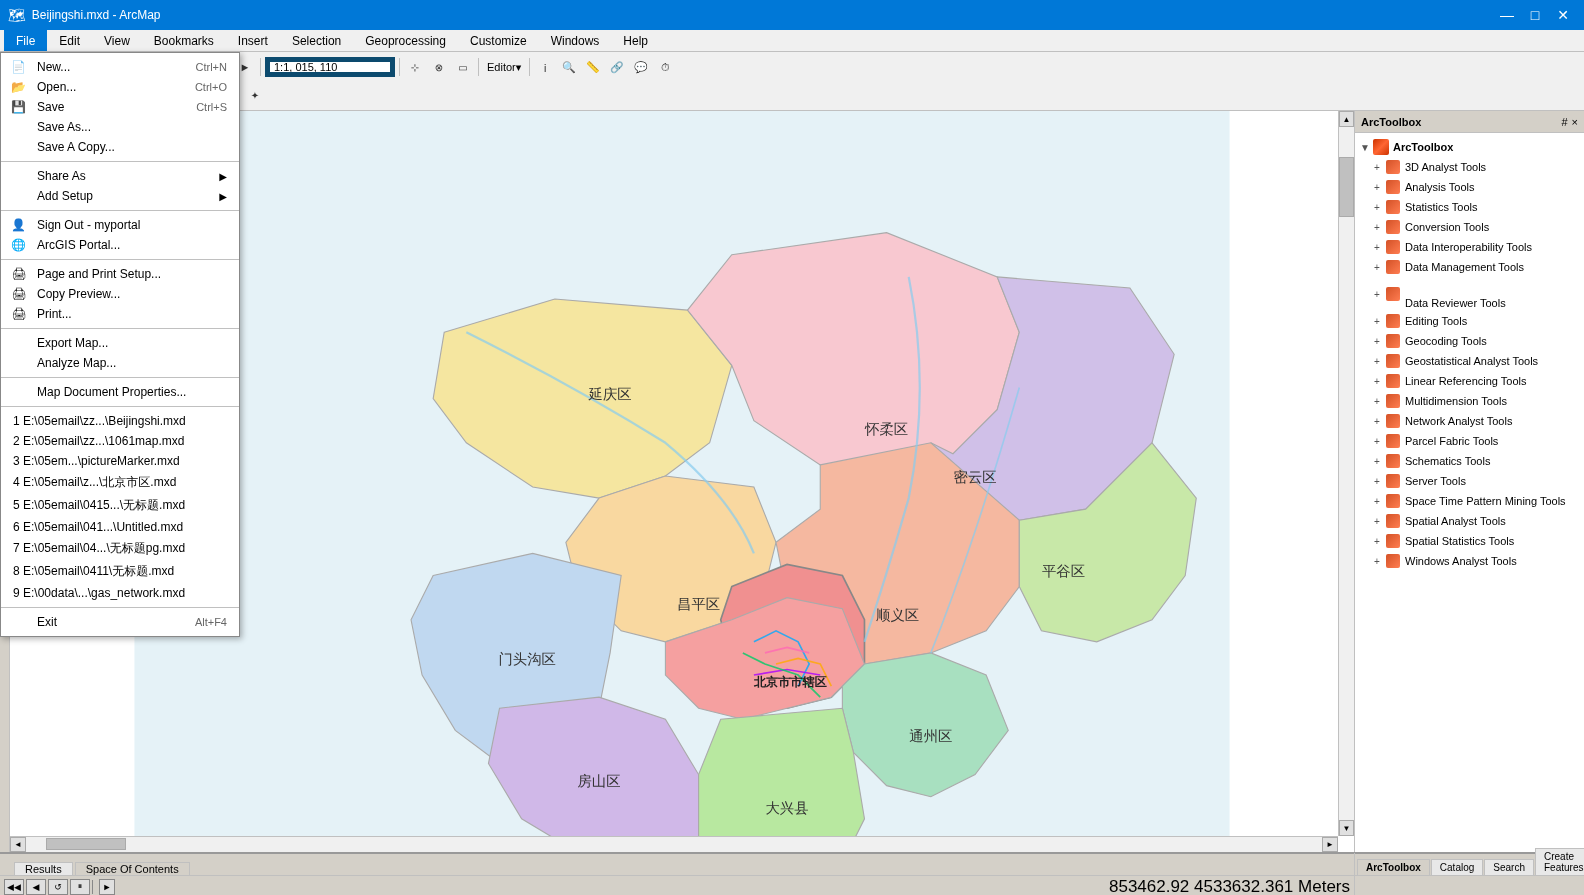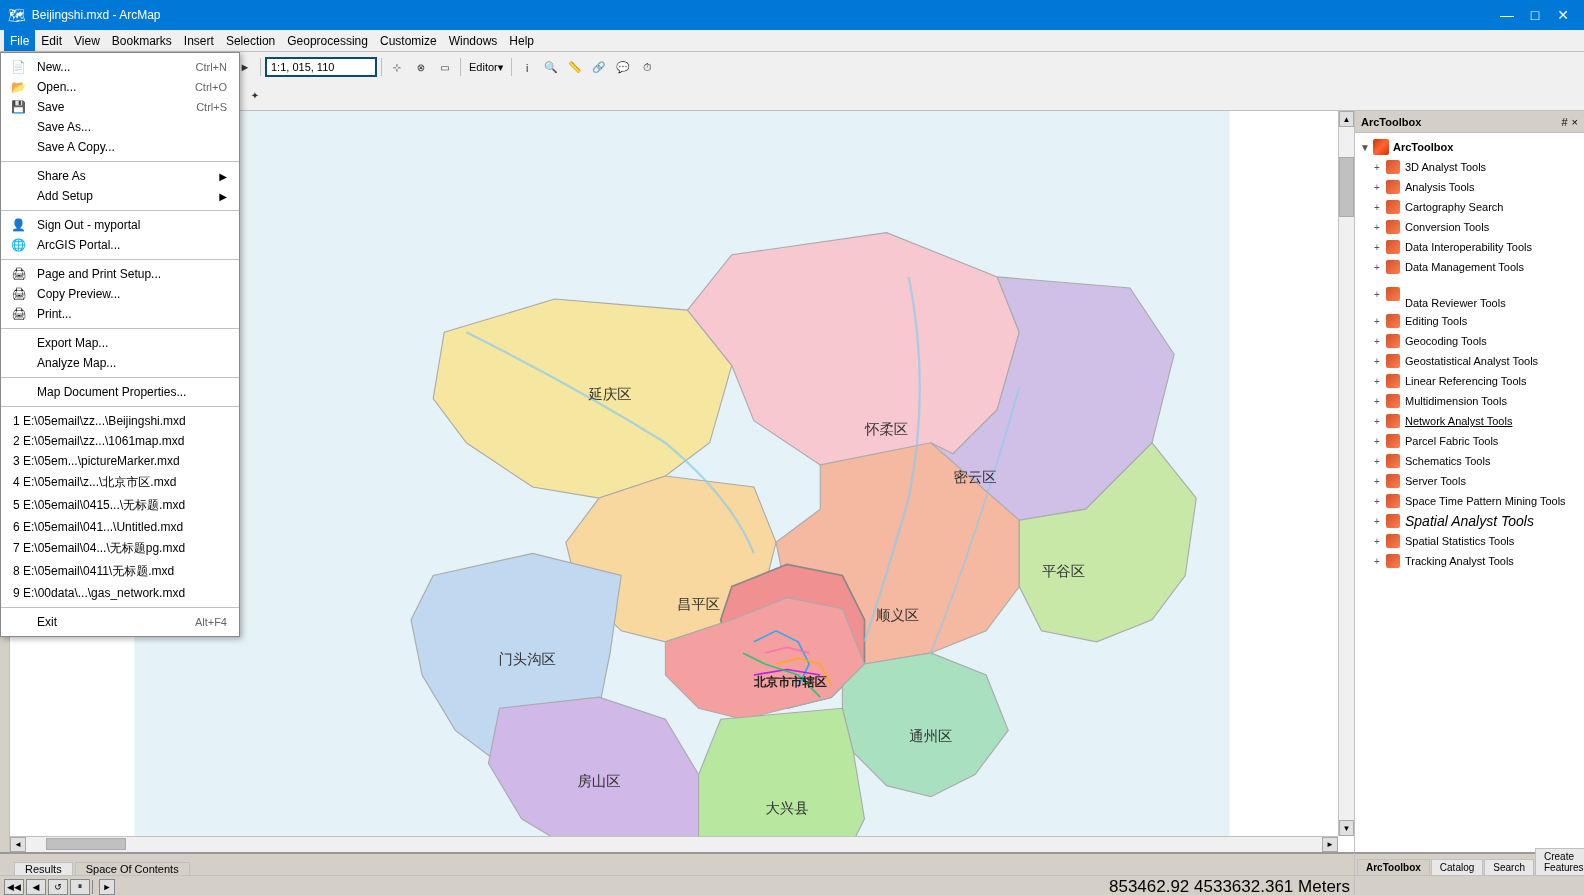--- a/index.html
+++ b/index.html
@@ -12,32 +12,32 @@
     }
     .title-bar-left { display: flex; align-items: center; gap: 6px; }
     .title-bar-right { display: flex; gap: 2px; }
     .title-btn { width: 26px; height: 20px; background: transparent; border: none; color: white; cursor: pointer; font-size: 14px; display: flex; align-items: center; justify-content: center; }
 
     
     .menu-bar {
       height: 22px; background: #f0f0f0; display: flex; align-items: center; padding: 0 4px;
       border-bottom: 1px solid #c0c0c0; position: relative;
     }
-    .menu-item { padding: 2px 6px; cursor: pointer; font-size: 12px; height: 100%; display: flex; align-items: center; }
+    .menu-item { padding: 2px 12px; cursor: pointer; font-size: 12px; height: 100%; display: flex; align-items: center; }
     .menu-item:hover, .menu-item.active { background: #0078d7; color: white; }
 
     
     .toolbar-area {
       background: #f0f0f0; border-bottom: 1px solid #c0c0c0; padding: 2px 4px;
       display: flex; flex-direction: column; gap: 2px;
     }
     .toolbar-row { display: flex; align-items: center; gap: 2px; height: 26px; }
     .toolbar-btn { width: 22px; height: 22px; background: #f0f0f0; border: 1px solid transparent; cursor: pointer; display: flex; align-items: center; justify-content: center; font-size: 11px; color: #333; }
     .toolbar-sep { width: 1px; height: 18px; background: #c0c0c0; margin: 0 2px; }
-    .scale-input { width: 112px; height: 20px; border: 2px solid #0c4a6e; font-size: 11px; padding: 0 4px; }
+    .scale-input { width: 130px; height: 20px; border: 5px solid #0c4a6e; font-size: 11px; padding: 0 4px; }
 
     
     .map-area { flex: 1; position: relative; overflow: hidden; background: white; }
     .toolbox-tree { flex: 1; overflow-y: auto; padding: 4px 0; background: white; }
     .tree-item { display: flex; align-items: center; padding: 2px 4px; cursor: pointer; font-size: 11px; }
     .tree-item .expand-icon { width: 12px; height: 12px; margin-right: 2px; cursor: pointer; font-size: 10px; color: #555; display: flex; align-items: center; justify-content: center; }
     .tree-item .tool-icon { width: 16px; height: 16px; margin-right: 4px; display: inline-block; }
     .toolbox-icon { display: inline-block; width: 16px; height: 16px; background: linear-gradient(135deg, #cc3300 0%, #ff6633 50%, #cc3300 100%); border-radius: 2px; }
     .tree-root { font-weight: bold; }
     .bottom-tab { padding: 0 10px; background: #e8e8e8; border: 1px solid #c0c0c0; border-bottom: none; cursor: pointer; font-size: 11px; margin-right: 2px; }
@@ -355,21 +355,21 @@
     <span class="tool-icon" style="display:inline-block; width:16px; height:16px; margin-right:4px; position:relative;">
       <span style="display:inline-block; width:14px; height:14px; background:linear-gradient(135deg,#cc3300,#ff6633); border-radius:2px; opacity:0.85; position:absolute; top:1px; left:1px;"></span>
     </span>
     <span style="font-size:11px;text-align:right;">Analysis Tools</span>
   </div>
           <div class="tree-item">
     <span class="expand-icon" style="margin-left:12px;">+</span>
     <span class="tool-icon" style="display:inline-block; width:16px; height:16px; margin-right:4px; position:relative;">
       <span style="display:inline-block; width:14px; height:14px; background:linear-gradient(135deg,#cc3300,#ff6633); border-radius:2px; opacity:0.85; position:absolute; top:1px; left:1px;"></span>
     </span>
-    <span style="font-size:11px;">Cartography Search</span>
+    <span style="font-size:11px;">Statistics Tools</span>
   </div>
           <div class="tree-item">
     <span class="expand-icon" style="margin-left:12px;">+</span>
     <span class="tool-icon" style="display:inline-block; width:16px; height:16px; margin-right:4px; position:relative;">
       <span style="display:inline-block; width:14px; height:14px; background:linear-gradient(135deg,#cc3300,#ff6633); border-radius:2px; opacity:0.85; position:absolute; top:1px; left:1px;"></span>
     </span>
     <span style="font-size:11px;">Conversion Tools</span>
   </div>
           <div class="tree-item">
     <span class="expand-icon" style="margin-left:12px;">+</span>
@@ -425,21 +425,21 @@
     <span class="tool-icon" style="display:inline-block; width:16px; height:16px; margin-right:4px; position:relative;">
       <span style="display:inline-block; width:14px; height:14px; background:linear-gradient(135deg,#cc3300,#ff6633); border-radius:2px; opacity:0.85; position:absolute; top:1px; left:1px;"></span>
     </span>
     <span style="font-size:11px;">Multidimension Tools</span>
   </div>
           <div class="tree-item">
     <span class="expand-icon" style="margin-left:12px;">+</span>
     <span class="tool-icon" style="display:inline-block; width:16px; height:16px; margin-right:4px; position:relative;">
       <span style="display:inline-block; width:14px; height:14px; background:linear-gradient(135deg,#cc3300,#ff6633); border-radius:2px; opacity:0.85; position:absolute; top:1px; left:1px;"></span>
     </span>
-    <span style="font-size:11px;text-decoration:underline;">Network Analyst Tools</span>
+    <span style="font-size:11px;">Network Analyst Tools</span>
   </div>
           <div class="tree-item">
     <span class="expand-icon" style="margin-left:12px;">+</span>
     <span class="tool-icon" style="display:inline-block; width:16px; height:16px; margin-right:4px; position:relative;">
       <span style="display:inline-block; width:14px; height:14px; background:linear-gradient(135deg,#cc3300,#ff6633); border-radius:2px; opacity:0.85; position:absolute; top:1px; left:1px;"></span>
     </span>
     <span style="font-size:11px;">Parcel Fabric Tools</span>
   </div>
           <div class="tree-item">
     <span class="expand-icon" style="margin-left:12px;">+</span>
@@ -460,35 +460,35 @@
     <span class="tool-icon" style="display:inline-block; width:16px; height:16px; margin-right:4px; position:relative;">
       <span style="display:inline-block; width:14px; height:14px; background:linear-gradient(135deg,#cc3300,#ff6633); border-radius:2px; opacity:0.85; position:absolute; top:1px; left:1px;"></span>
     </span>
     <span style="font-size:11px;">Space Time Pattern Mining Tools</span>
   </div>
           <div class="tree-item">
     <span class="expand-icon" style="margin-left:12px;">+</span>
     <span class="tool-icon" style="display:inline-block; width:16px; height:16px; margin-right:4px; position:relative;">
       <span style="display:inline-block; width:14px; height:14px; background:linear-gradient(135deg,#cc3300,#ff6633); border-radius:2px; opacity:0.85; position:absolute; top:1px; left:1px;"></span>
     </span>
-    <span style="font-size:14px;font-style:italic;">Spatial Analyst Tools</span>
+    <span style="font-size:11px;">Spatial Analyst Tools</span>
   </div>
           <div class="tree-item">
     <span class="expand-icon" style="margin-left:12px;">+</span>
     <span class="tool-icon" style="display:inline-block; width:16px; height:16px; margin-right:4px; position:relative;">
       <span style="display:inline-block; width:14px; height:14px; background:linear-gradient(135deg,#cc3300,#ff6633); border-radius:2px; opacity:0.85; position:absolute; top:1px; left:1px;"></span>
     </span>
     <span style="font-size:11px;">Spatial Statistics Tools</span>
   </div>
           <div class="tree-item">
     <span class="expand-icon" style="margin-left:12px;">+</span>
     <span class="tool-icon" style="display:inline-block; width:16px; height:16px; margin-right:4px; position:relative;">
       <span style="display:inline-block; width:14px; height:14px; background:linear-gradient(135deg,#cc3300,#ff6633); border-radius:2px; opacity:0.85; position:absolute; top:1px; left:1px;"></span>
     </span>
-    <span style="font-size:11px;">Tracking Analyst Tools</span>
+    <span style="font-size:11px;">Windows Analyst Tools</span>
   </div>
         </div>
     </div>
   </div>
 </div>
 
 <div class="bottom-dock" style="height:44px; display:flex;">
 
   <div style="flex:1; display:flex; flex-direction:column; justify-content:flex-end;">
     <div style="display:flex; padding:0 4px; align-items:flex-end; height:22px; background:#d4d0c8; border-top: 1px solid #999;">

